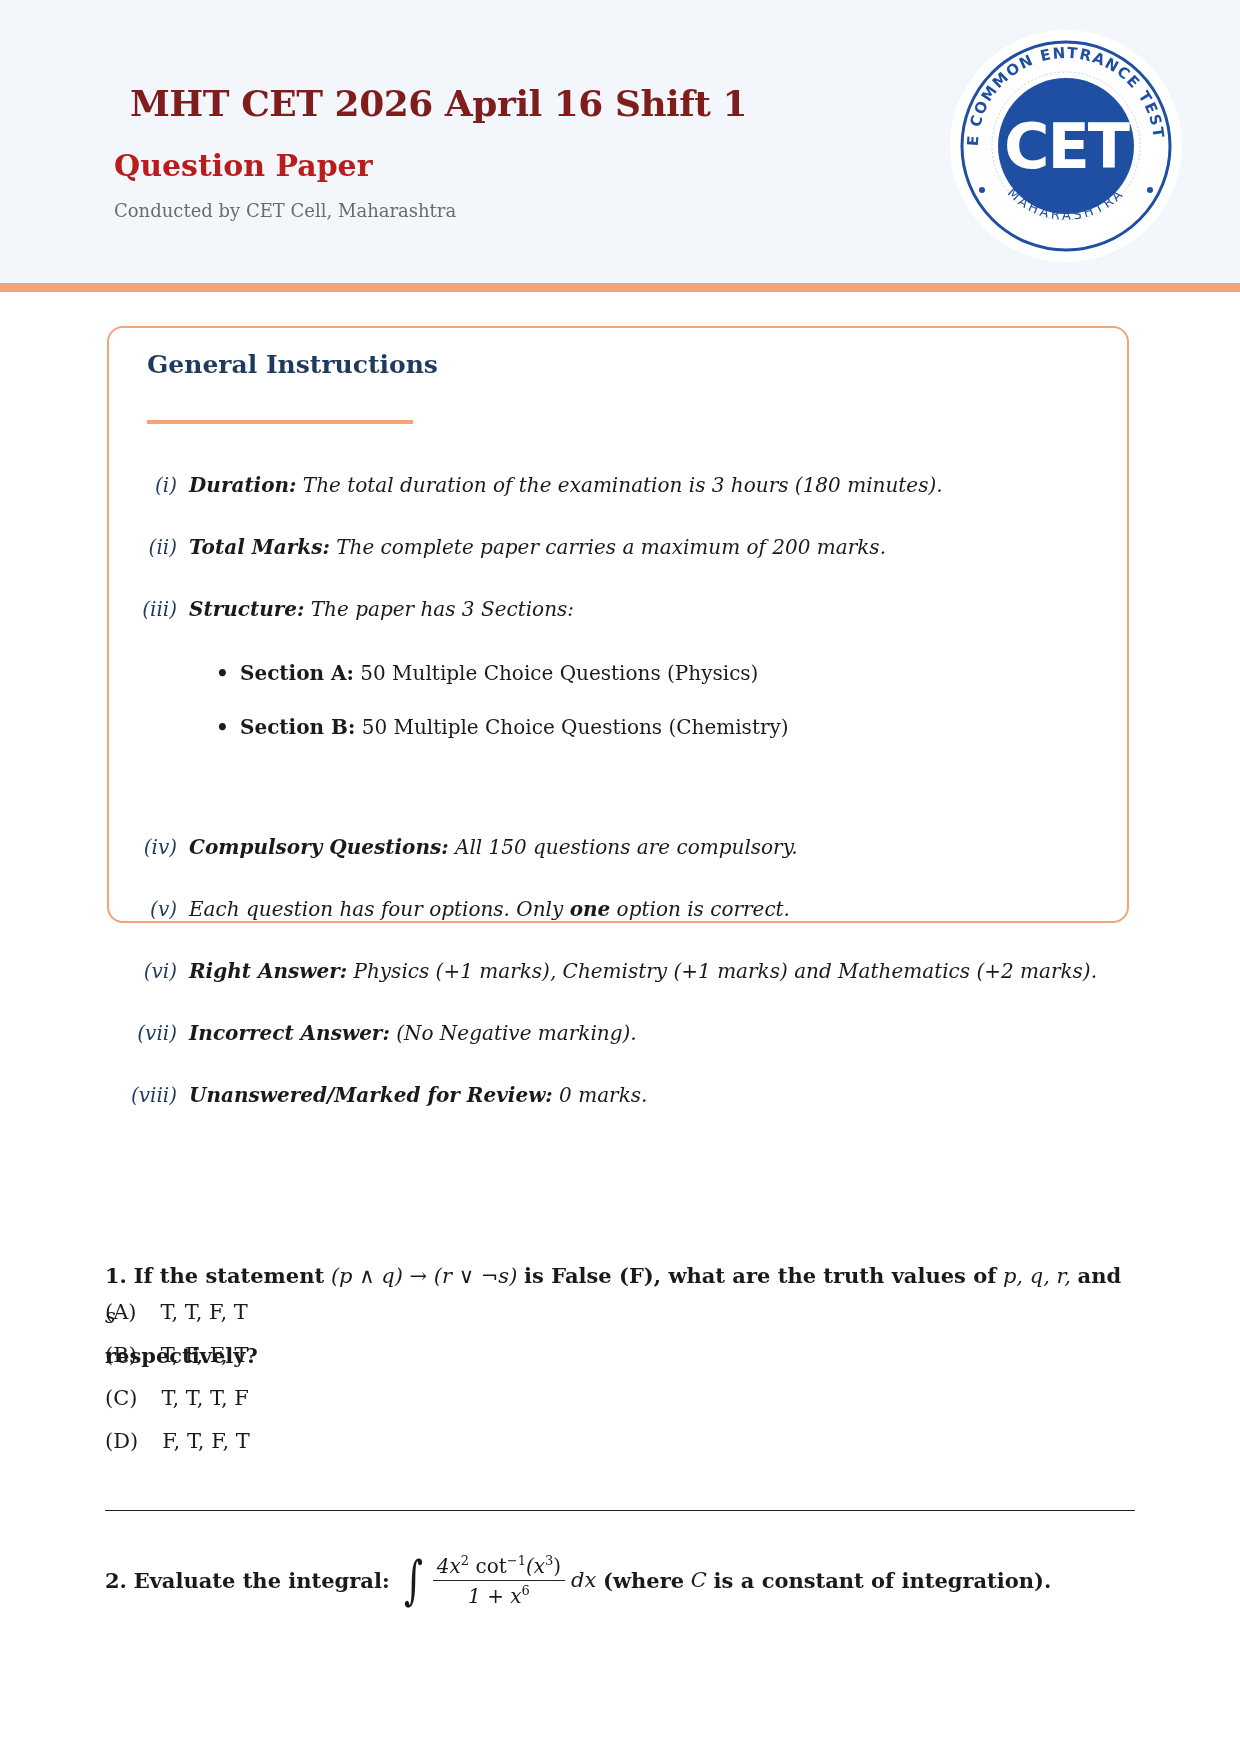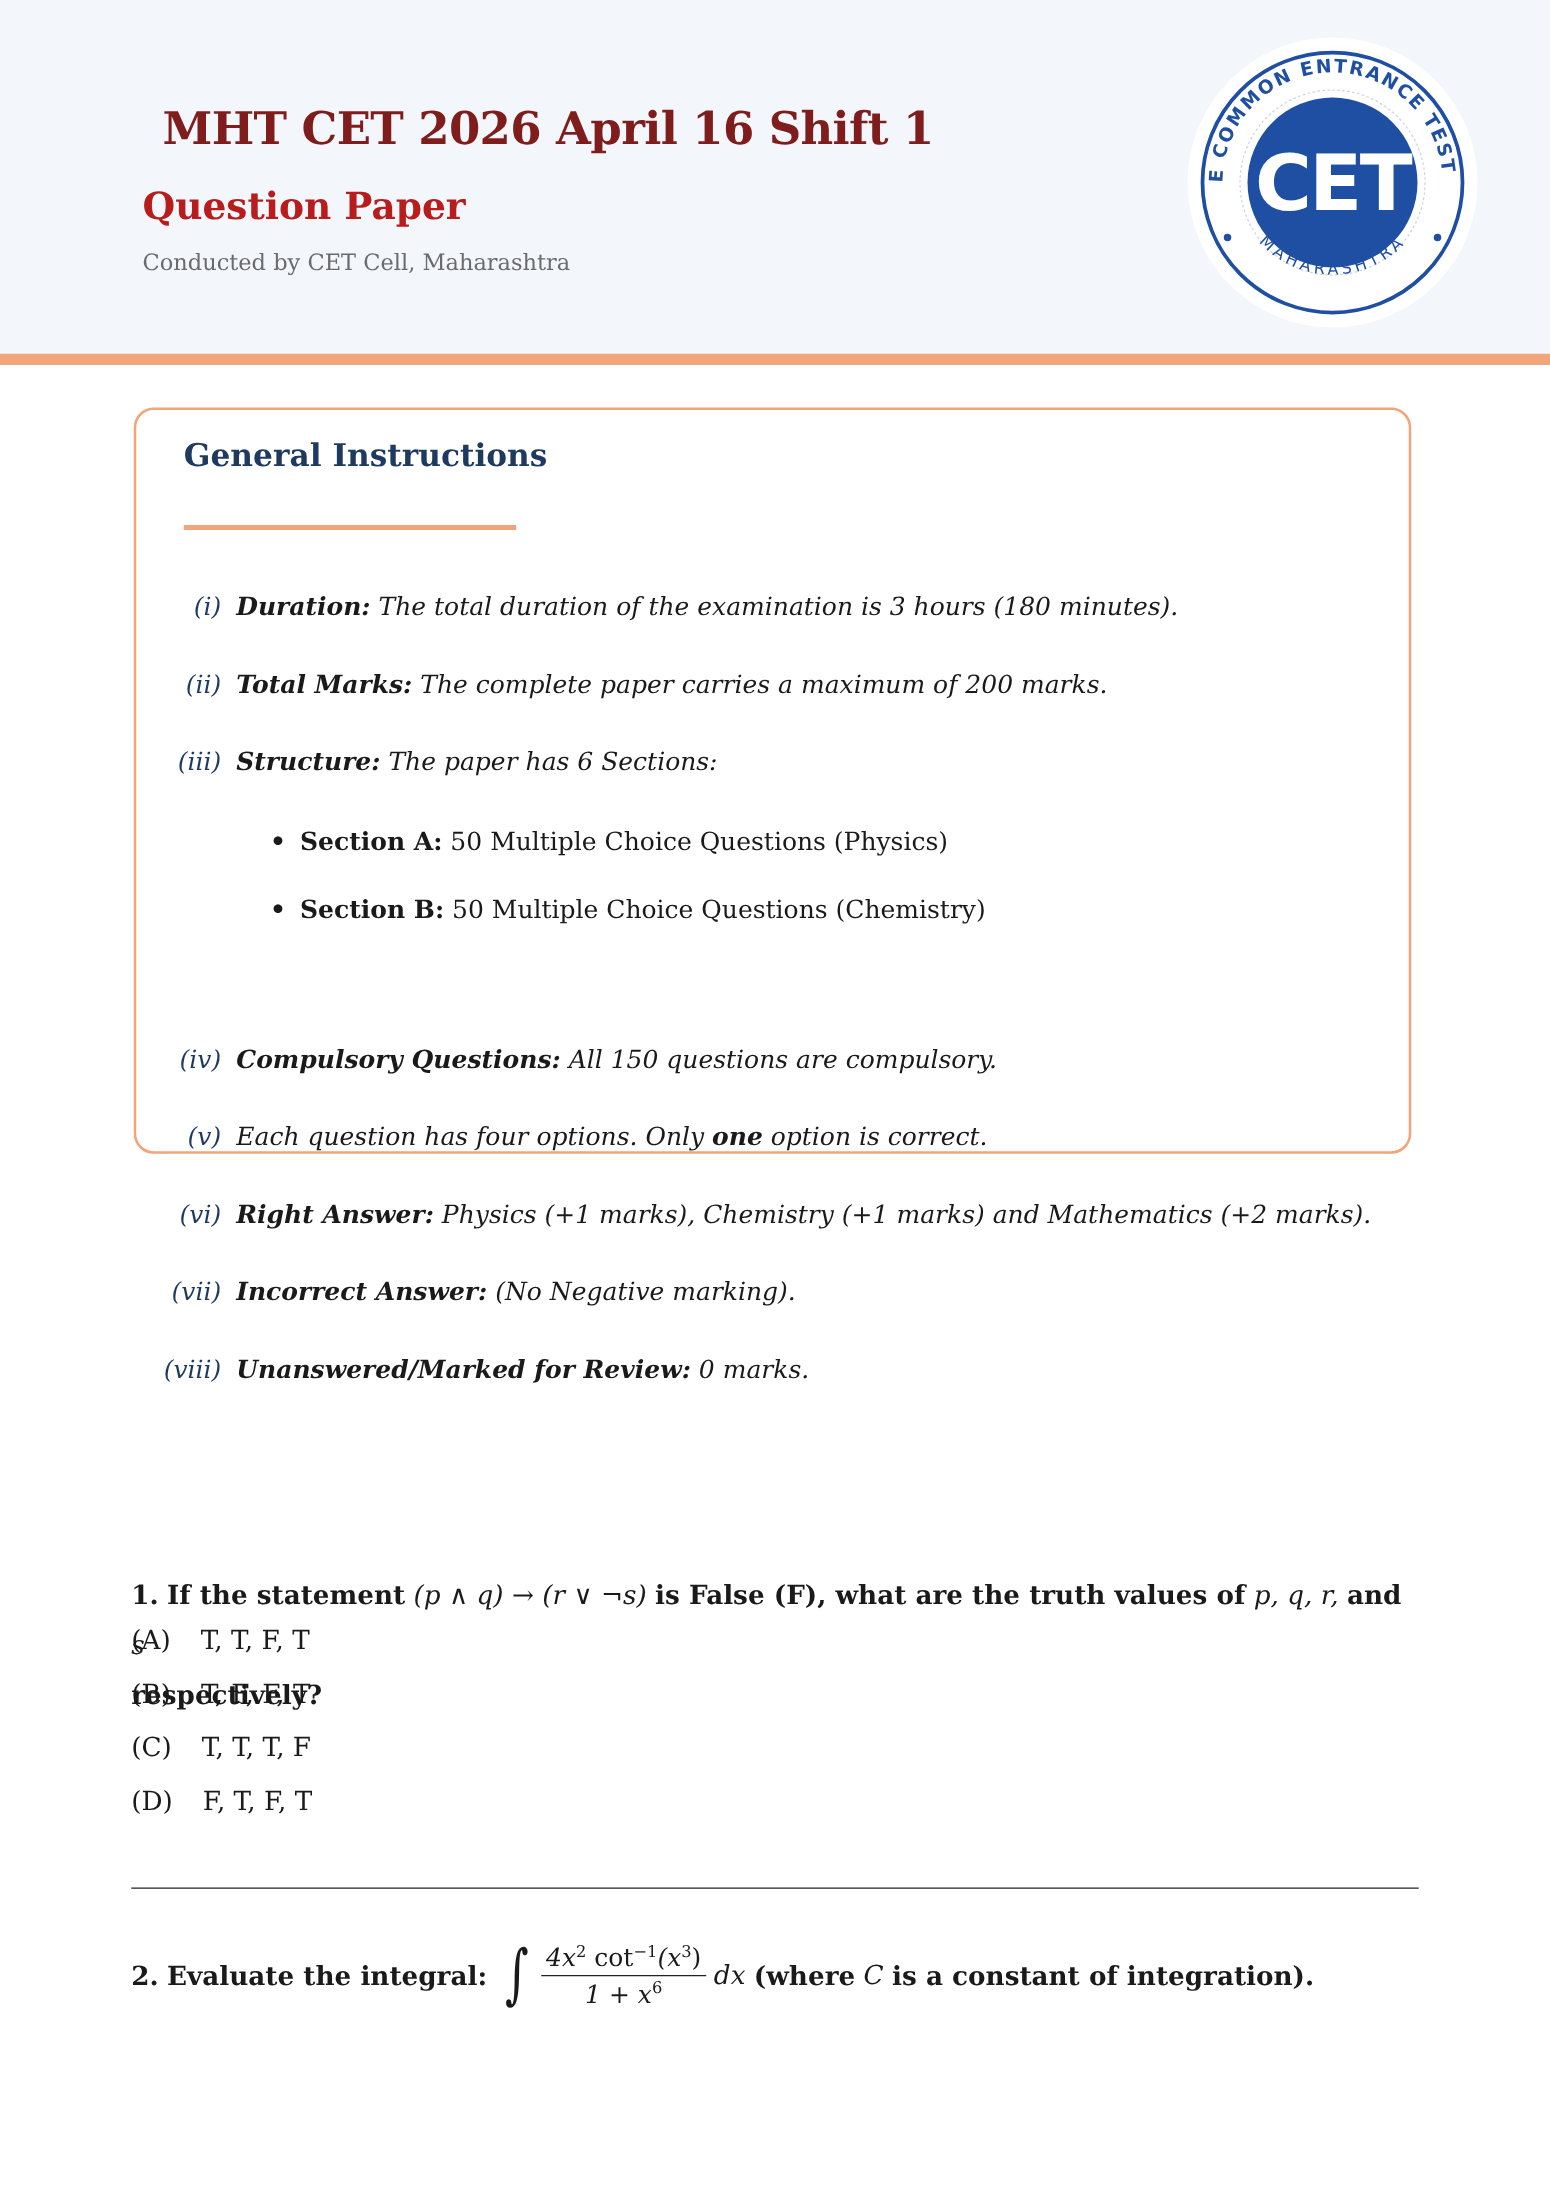--- a/index.html
+++ b/index.html
@@ -109,21 +109,21 @@
   <h3 class="instr-title">General Instructions</h3>
   <div class="instr-rule"></div>
 
   <div class="instr-item" style="top:145px">
     <span class="instr-num">(i)</span><span class="b">Duration:</span> <span>The total duration of the examination is 3 hours (180 minutes).</span>
   </div>
   <div class="instr-item" style="top:207px">
     <span class="instr-num">(ii)</span><span class="b">Total Marks:</span> <span>The complete paper carries a maximum of 200 marks.</span>
   </div>
   <div class="instr-item" style="top:269px">
-    <span class="instr-num">(iii)</span><span class="b">Structure:</span> <span>The paper has 6 Sections:</span>
+    <span class="instr-num">(iii)</span><span class="b">Structure:</span> <span>The paper has 3 Sections:</span>
   </div>
 
   <div class="bullet-item" style="top:333px">
     <span class="bullet-dot">•</span><span class="b">Section A:</span> <span>50 Multiple Choice Questions (Physics)</span>
   </div>
   <div class="bullet-item" style="top:387px">
     <span class="bullet-dot">•</span><span class="b">Section B:</span> <span>50 Multiple Choice Questions (Chemistry)</span>
   </div>
 
   <div class="instr-item" style="top:507px">

